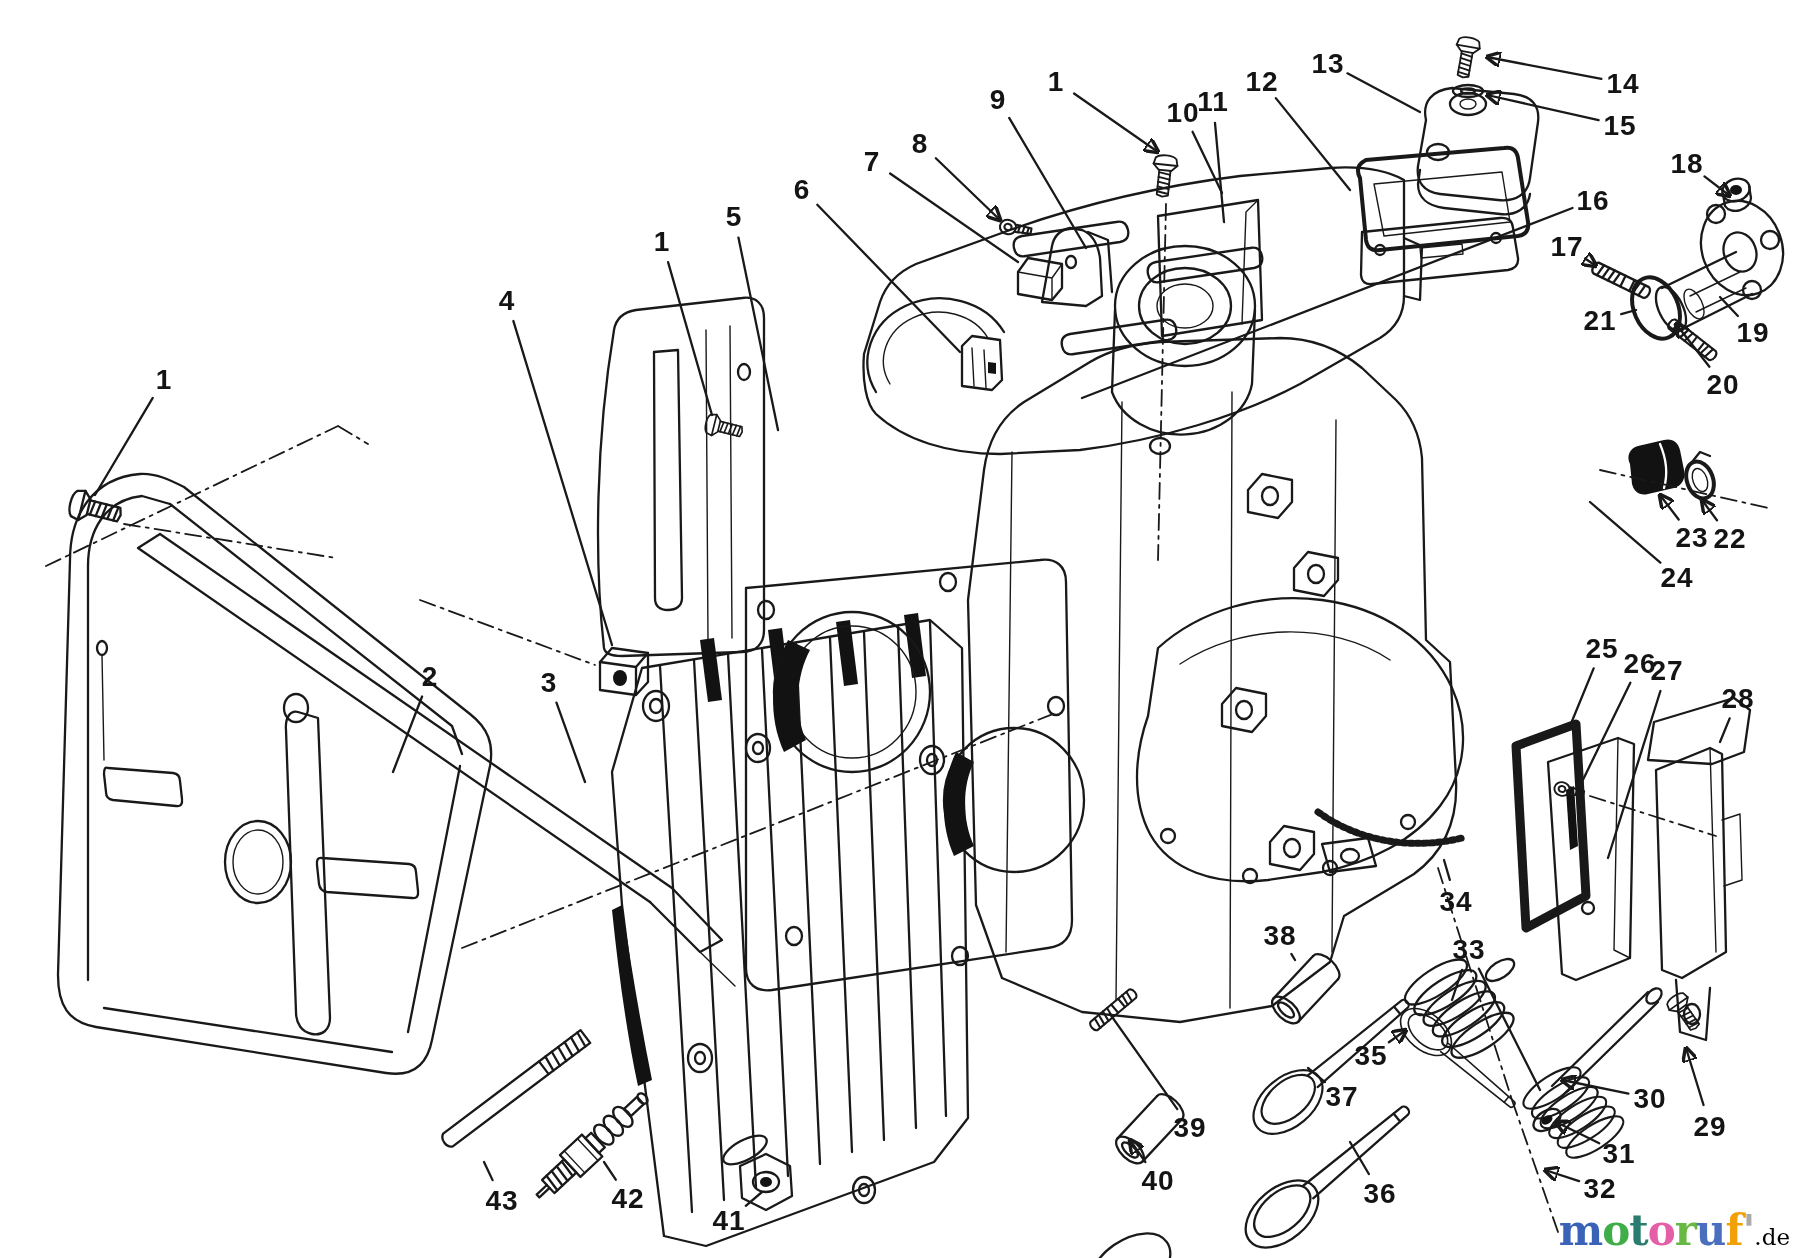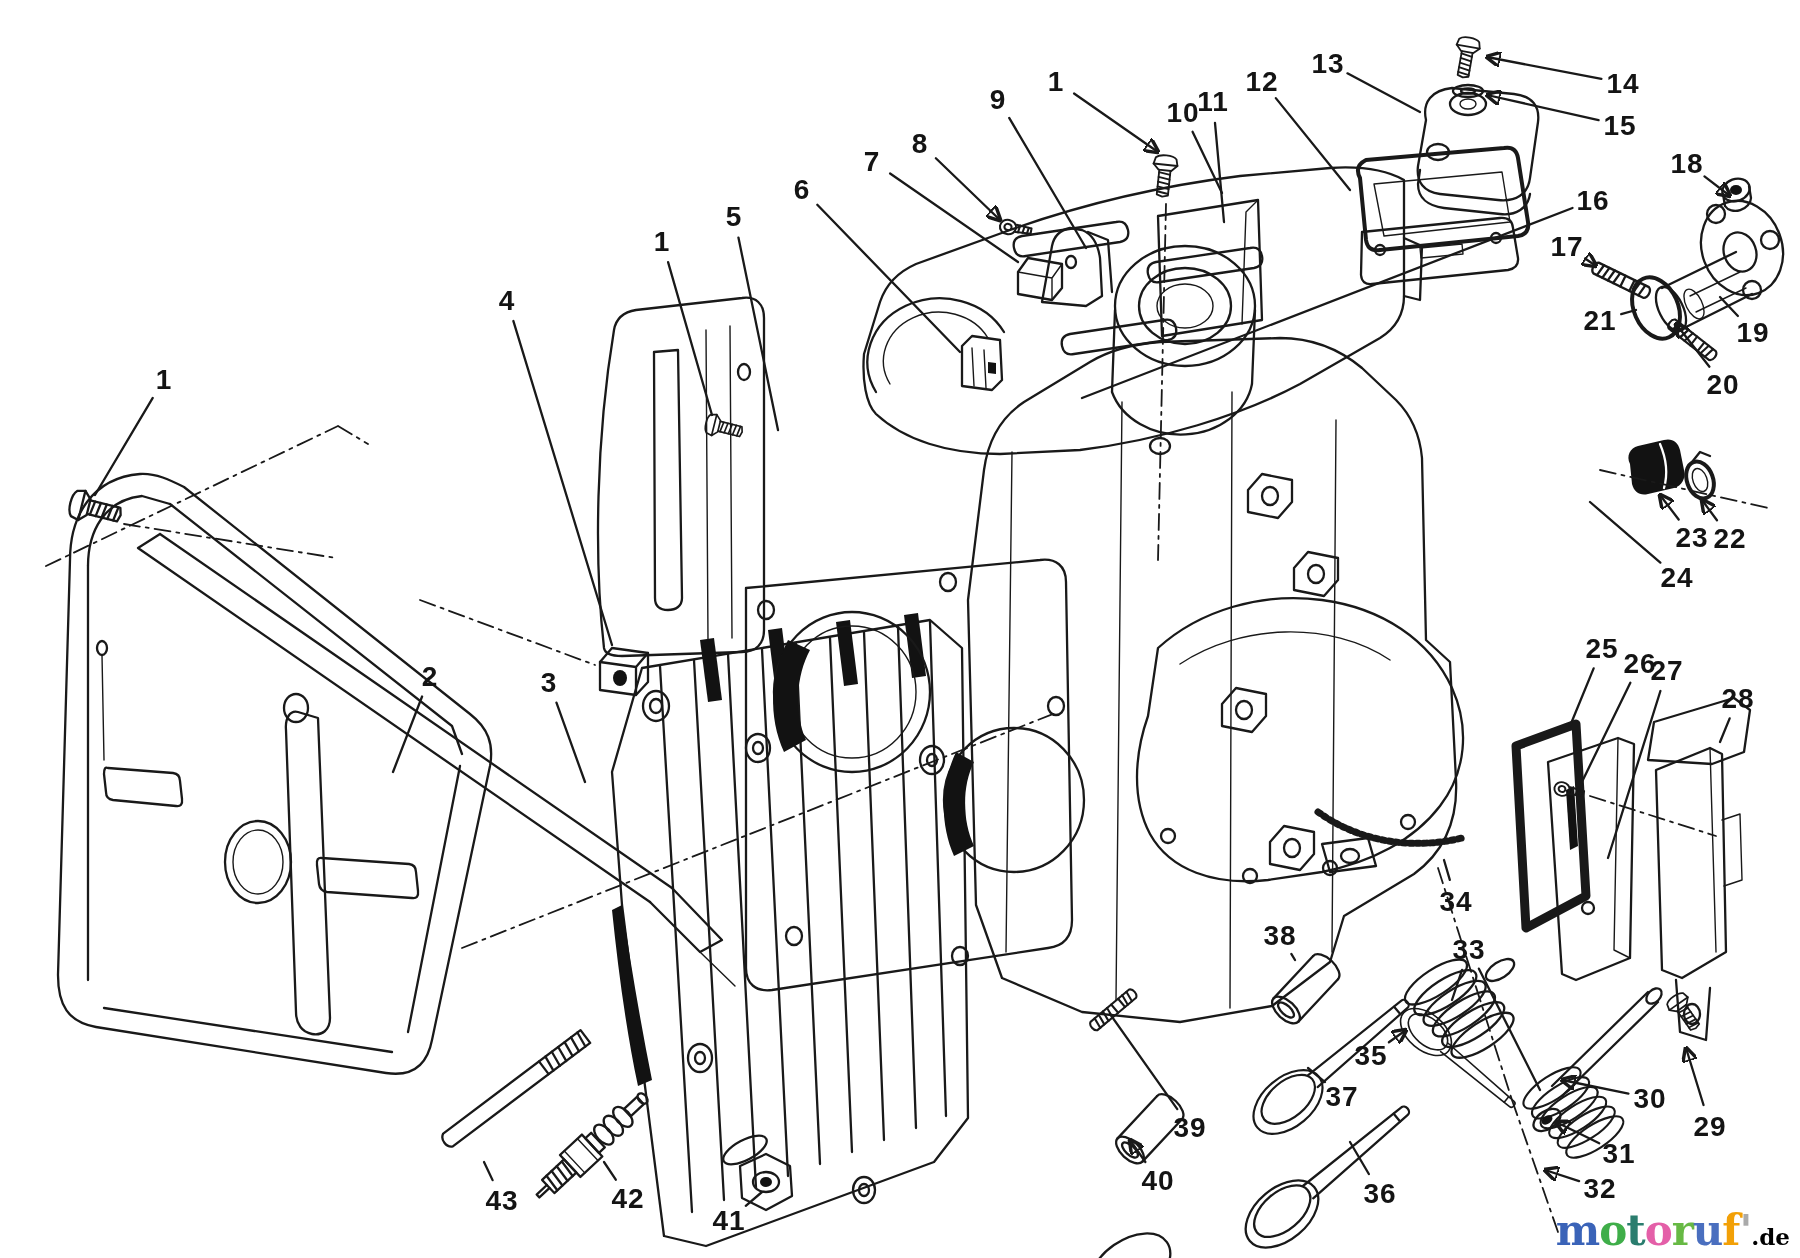--- a/index.html
+++ b/index.html
@@ -15,21 +15,21 @@
   .art .thin{stroke-width:1.4;}
   .art .phantom{stroke-dasharray:16 6 3 6;stroke-width:1.8;}
   .art .stipple{stroke-dasharray:3 4;stroke-width:7;}
   .art .hl{stroke:#ffffff;}
   .leader{stroke:#191919;stroke-width:2.2;fill:none;}
   .callout{font:bold 28px "Liberation Sans",sans-serif;fill:#141414;
            text-anchor:middle;dominant-baseline:central;letter-spacing:1px;}
   .watermark{position:absolute;right:10px;bottom:6px;
              font-family:"DejaVu Serif",serif;font-weight:bold;font-size:42px;line-height:1;
              letter-spacing:-1px;user-select:none;}
-  .watermark .de{font-size:23px;font-weight:bold;letter-spacing:0;}
+  .watermark .de{font-size:23px;font-weight:normal;letter-spacing:0;}
 </style>
 </head>
 <body>
 
 <div class="stage">
 
 <svg class="art" width="1800" height="1258" viewBox="0 0 1800 1258">
   <defs>
     <marker id="arrow" viewBox="0 0 10 10" refX="9" refY="5" markerWidth="6.5" markerHeight="6.5" orient="auto-start-reverse">
       <path d="M0,0 L10,5 L0,10 Z" fill="#191919" stroke="none"></path>

